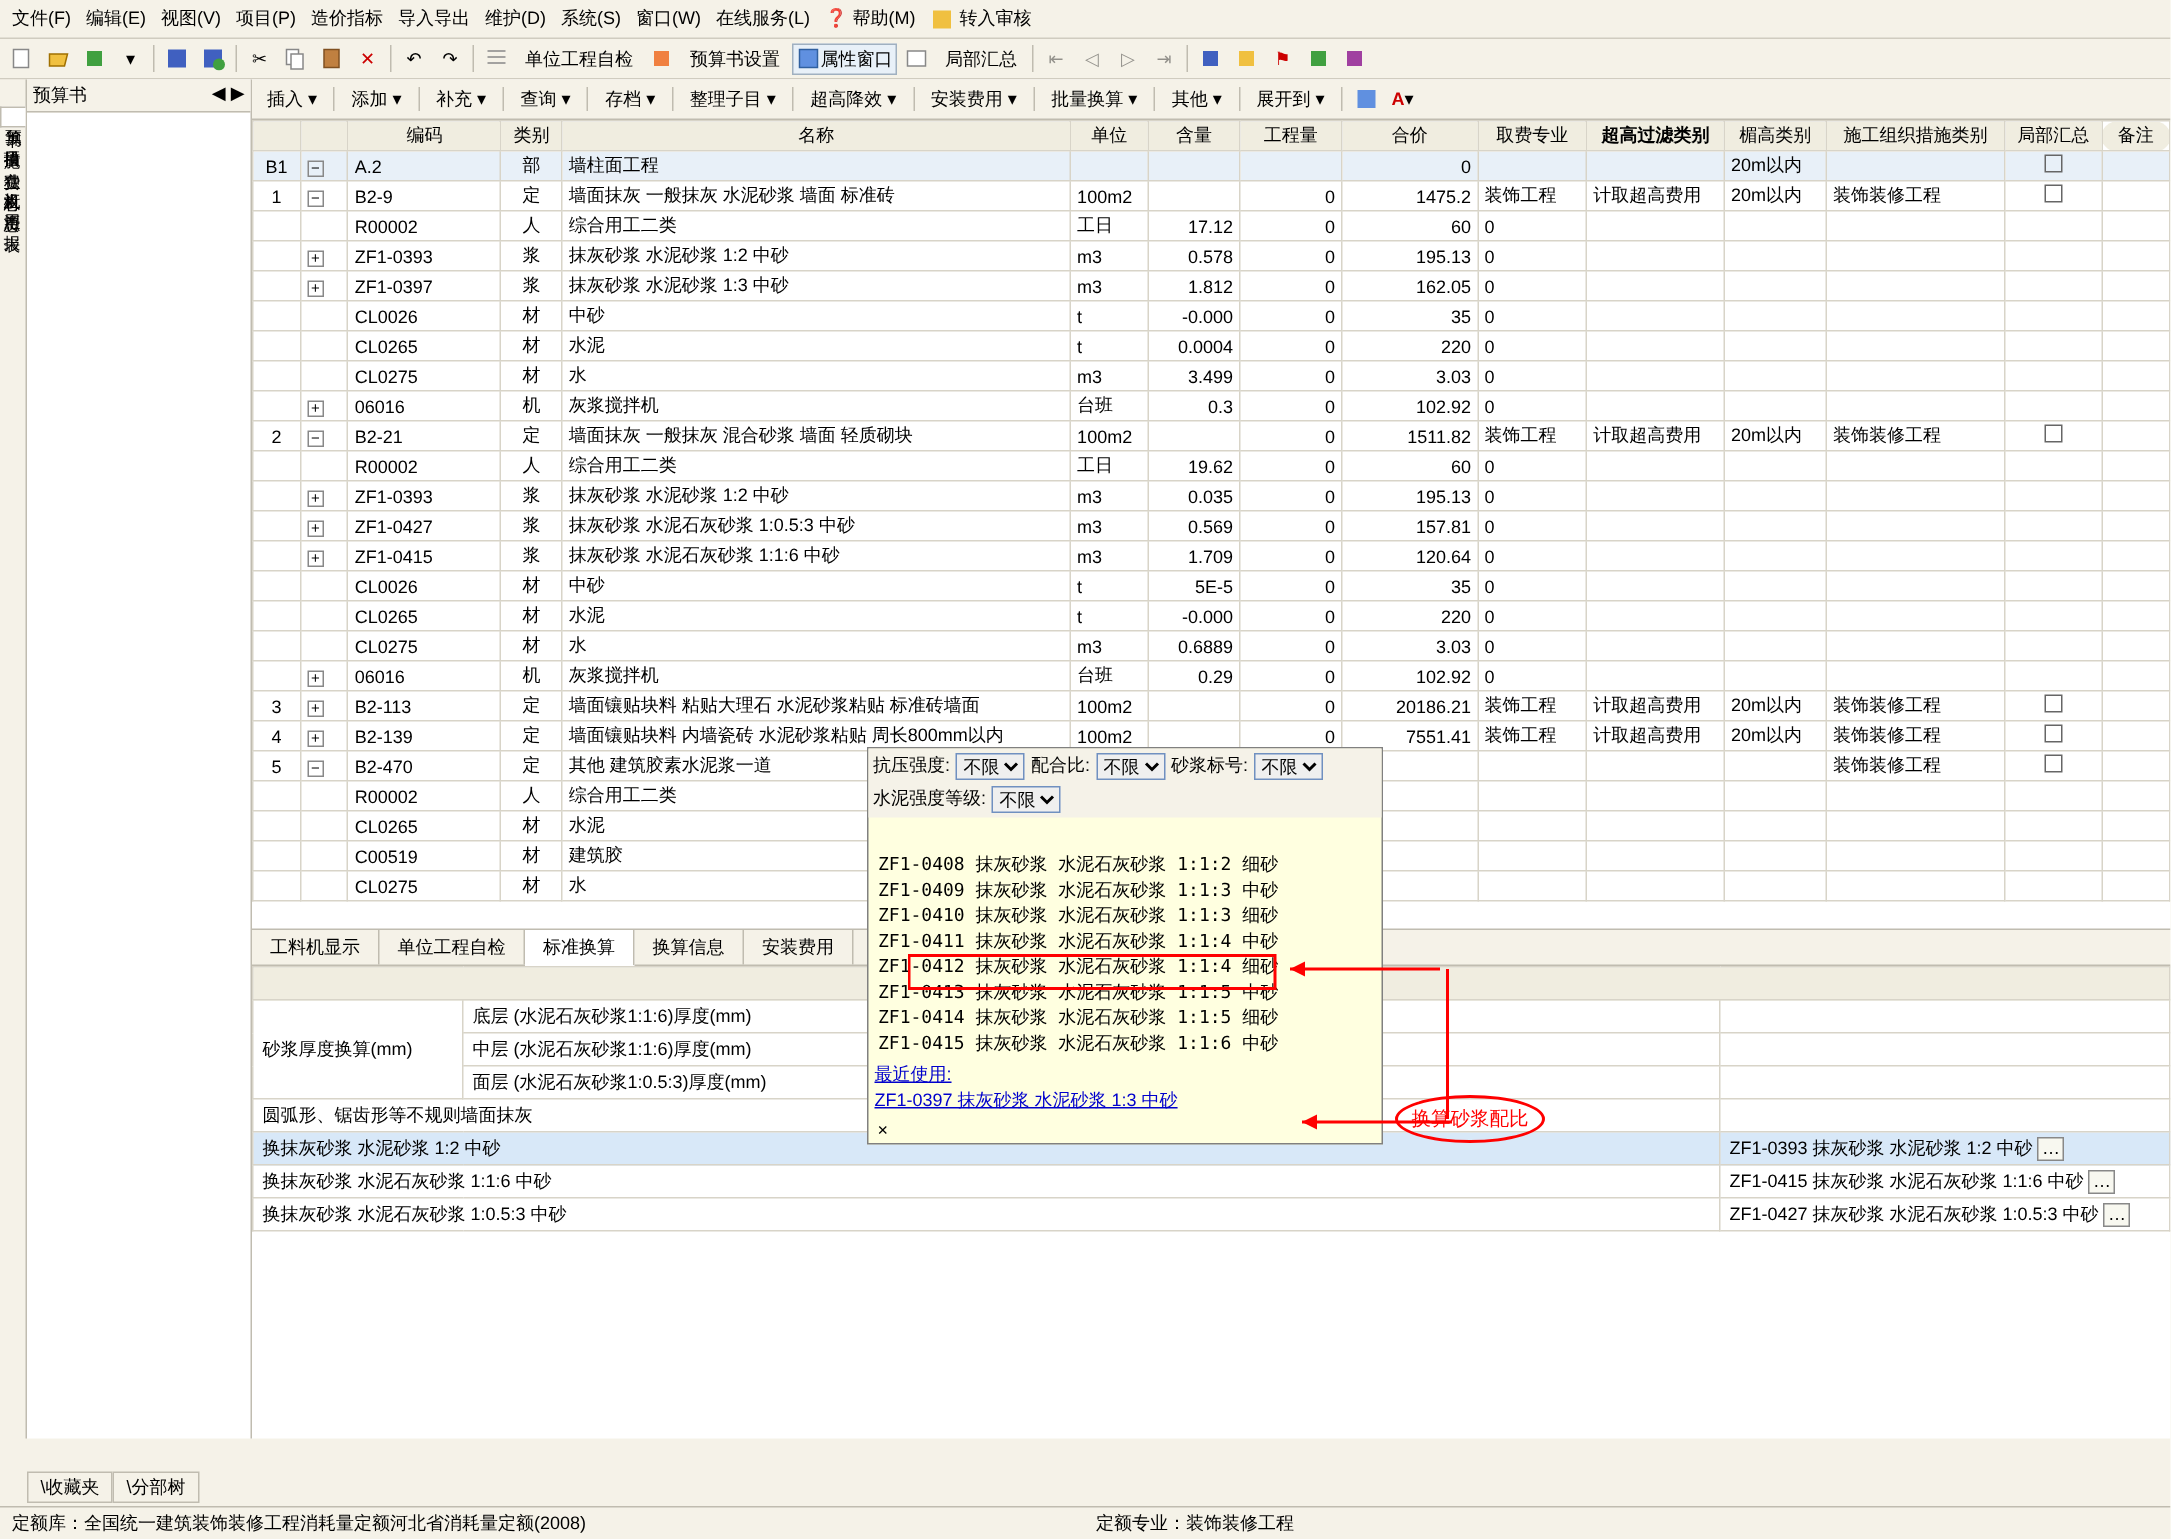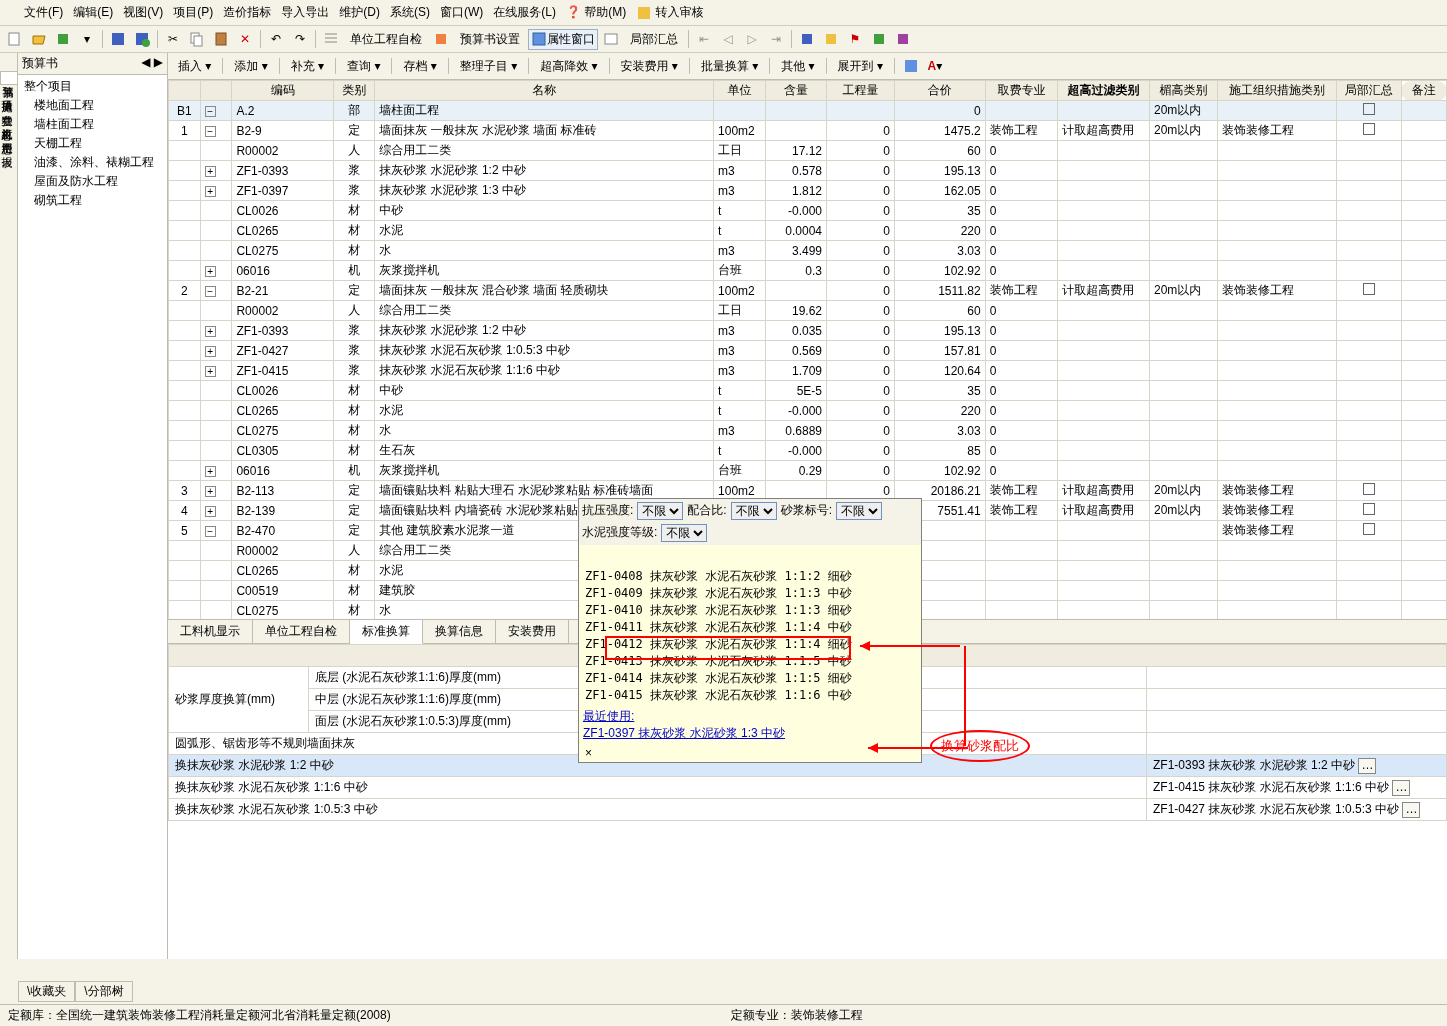--- a/index.html
+++ b/index.html
@@ -1,17 +1,17 @@
 <!DOCTYPE html>
 <html><head>
 <meta charset="utf-8">
 <style>
 * { box-sizing: border-box; margin: 0; padding: 0; font-family: "Microsoft YaHei", SimSun, sans-serif; font-size: 12px; }
 body { background: #f5f2e8; width: 1447px; height: 1026px; overflow: hidden; position: relative; }
-.menubar { display: flex; gap: 2px; padding: 2px 20px; background: #f5f2e8; border-bottom: 1px solid #d0ccc0; }
+.menubar { display: flex; gap: 2px; padding: 2px 4px; background: #f5f2e8; border-bottom: 1px solid #d0ccc0; }
 .menubar-item { padding: 2px 4px; cursor: pointer; }
 .toolbar { display: flex; gap: 2px; padding: 2px 4px; background: #f5f2e8; border-bottom: 1px solid #d0ccc0; align-items: center; }
 .toolbar-btn { width: 22px; height: 22px; display: inline-flex; align-items: center; justify-content: center; cursor: pointer; border: 1px solid transparent; }
 .toolbar-sep { width: 1px; height: 18px; background: #c0bcb0; margin: 0 2px; }
 .toolbar-label { padding: 2px 6px; cursor: pointer; }
 .toolbar-group { display: flex; align-items: center; border: 1px solid #a0b0c0; padding: 1px 2px; background: #e8f0f8; }
 .main-area { display: flex; height: calc(100% - 120px); }
 .vertical-tabs { width: 18px; background: #f5f2e8; border-right: 1px solid #c0bcb0; display: flex; flex-direction: column; padding-top: 4px; }
 .vtab { writing-mode: vertical-rl; text-orientation: upright; padding: 6px 2px; cursor: pointer; border: 1px solid transparent; font-size: 11px; }
 .vtab.active { background: #fff; border-color: #c0bcb0; border-right: none; }
@@ -187,29 +187,20 @@
       <div class="vtab">人材机汇总</div>
       <div class="vtab">费用汇总</div>
       <div class="vtab">报表</div>
     </div>
 
   <div class="sidebar">
     <div class="sidebar-header">
       <span>预算书</span>
       <span style="cursor:pointer">◀ ▶</span>
     </div>
-    <div class="sidebar-tree" id="tree">
-        <div class="tree-item tree-root">整个项目</div>
-        <div class="tree-item">楼地面工程</div>
-        <div class="tree-item">墙柱面工程</div>
-        <div class="tree-item">天棚工程</div>
-        <div class="tree-item">油漆、涂料、裱糊工程</div>
-        <div class="tree-item">屋面及防水工程</div>
-        <div class="tree-item">砌筑工程</div>
-      </div>
   </div>
 
   <div class="content">
 
     <div class="content-toolbar" id="ctoolbar">
         <span class="ct-item">插入 ▾</span>
         <span class="sep-v"></span>
         <span class="ct-item">添加 ▾</span>
         <span class="sep-v"></span>
         <span class="ct-item">补充 ▾</span>
@@ -535,37 +526,20 @@
             <tr>
               <td class="ctr"></td>
               <td></td>
               <td>CL0275</td>
               <td class="ctr">材</td>
               <td>水</td>
               <td>m3</td>
               <td class="num">0.6889</td>
               <td class="num">0</td>
               <td class="num">3.03</td>
-              <td>0</td>
-              <td></td>
-              <td></td>
-              <td></td>
-              <td></td>
-              <td></td>
-            </tr>
-            <tr>
-              <td class="ctr"></td>
-              <td></td>
-              <td>CL0305</td>
-              <td class="ctr">材</td>
-              <td>生石灰</td>
-              <td>t</td>
-              <td class="num">-0.000</td>
-              <td class="num">0</td>
-              <td class="num">85</td>
               <td>0</td>
               <td></td>
               <td></td>
               <td></td>
               <td></td>
               <td></td>
             </tr>
             <tr>
               <td class="ctr"></td>
               <td><span class="expander">+</span></td>

